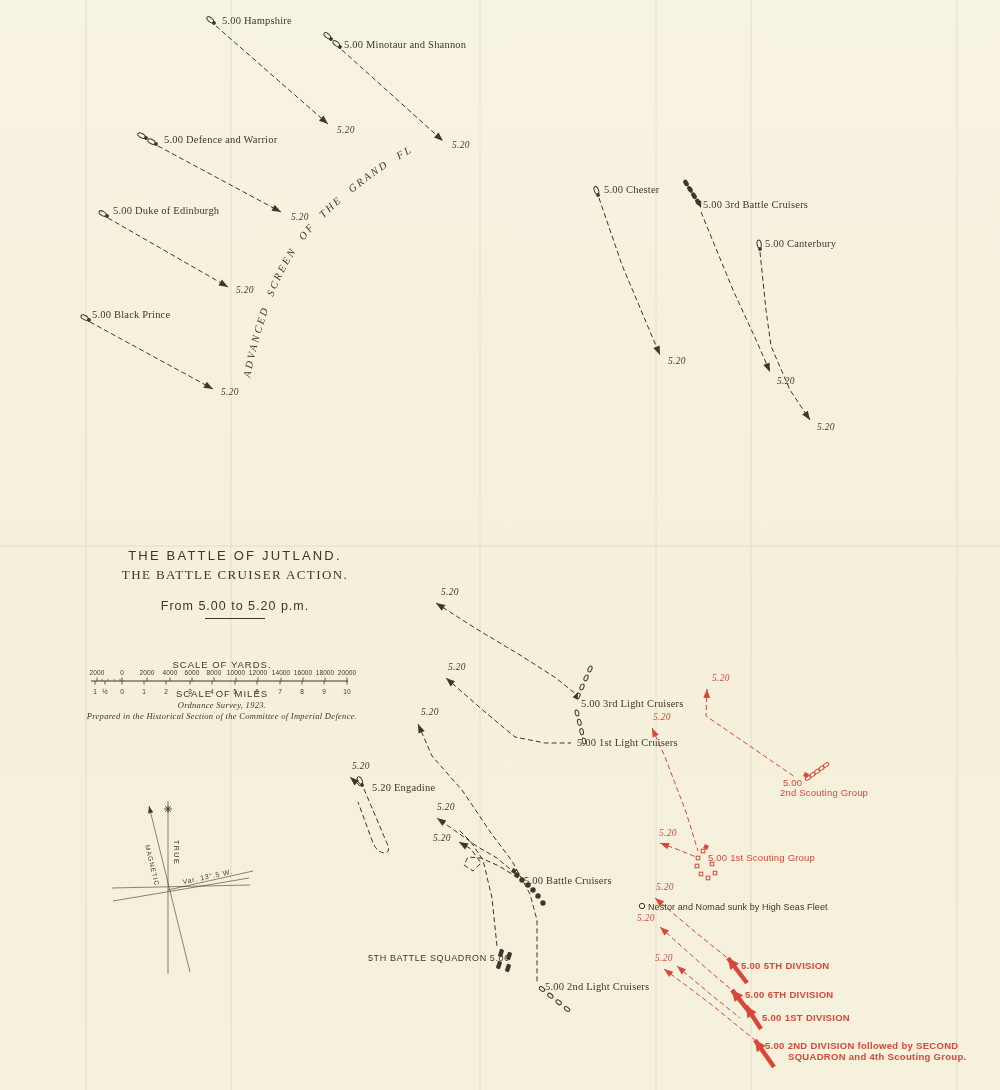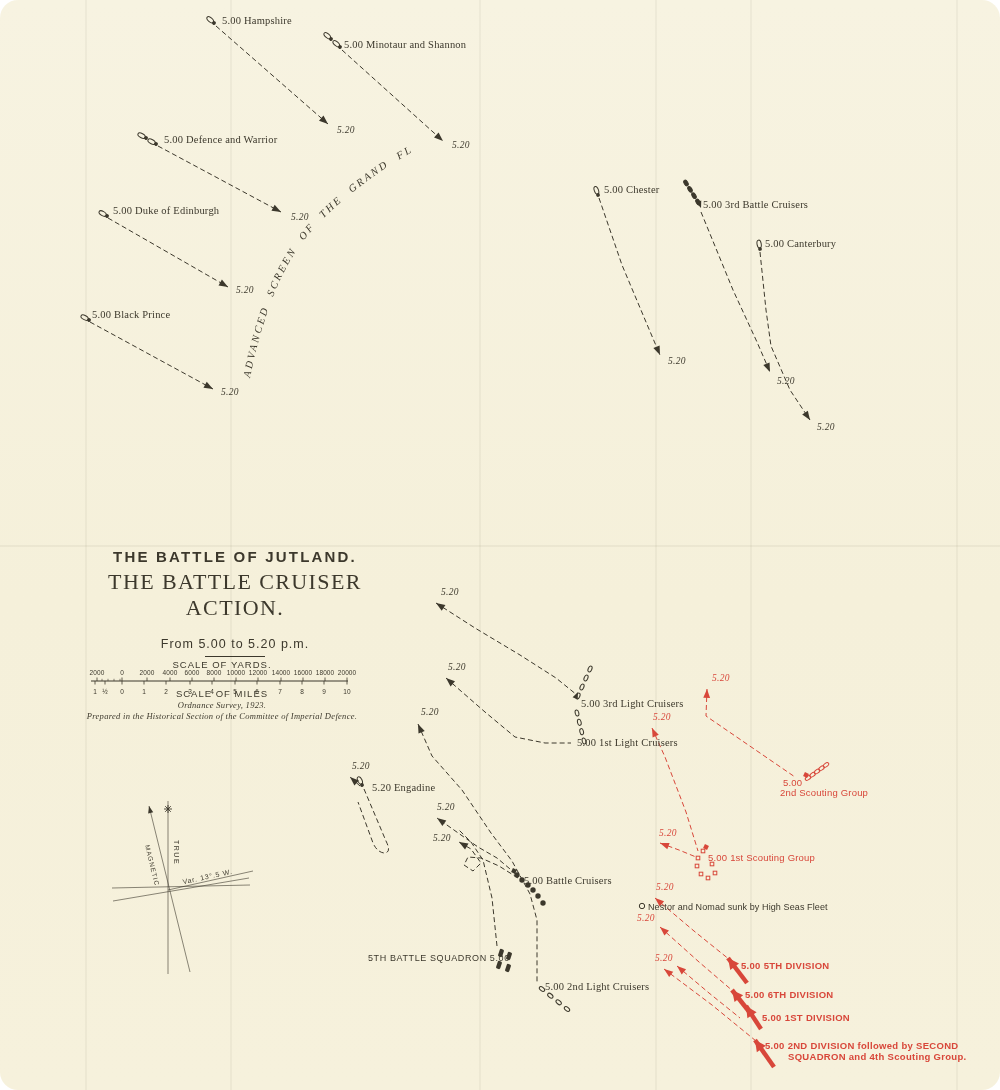--- a/index.html
+++ b/index.html
@@ -1,30 +1,29 @@
 <!DOCTYPE html>
 <html><head>
 <meta charset="utf-8">
 <style>
   html,body{margin:0;padding:0;}
   .stage{
     position:relative;width:1000px;height:1090px;overflow:hidden;
     background:linear-gradient(180deg,#f7f3e1 0%,#f5f0da 55%,#f6f1dc 100%);
     font-family:"Liberation Serif", serif;
-    border-radius:18px;
   }
   svg text{user-select:none;}
   .title-block{
     position:absolute;left:70px;top:548px;width:330px;text-align:center;color:#3c382c;
   }
   .title-block .t1{
-    font-family:"Liberation Sans", sans-serif;font-size:15px;letter-spacing:2.2px;font-weight:bold;
+    font-family:"Liberation Sans", sans-serif;font-size:13px;letter-spacing:2.2px;font-weight:normal;
   }
   .title-block .t2{
-    font-family:"Liberation Serif", serif;font-size:22px;letter-spacing:1.4px;margin-top:4px;
+    font-family:"Liberation Serif", serif;font-size:13px;letter-spacing:1.4px;margin-top:4px;
   }
   .title-block .t3{
     font-family:"Liberation Sans", sans-serif;font-size:12.5px;letter-spacing:1px;margin-top:16px;
   }
   .title-block .rule{width:60px;height:1.2px;background:#3c382c;margin:5px auto 0;}
 </style>
 </head>
 <body>
 
 <div class="stage">

